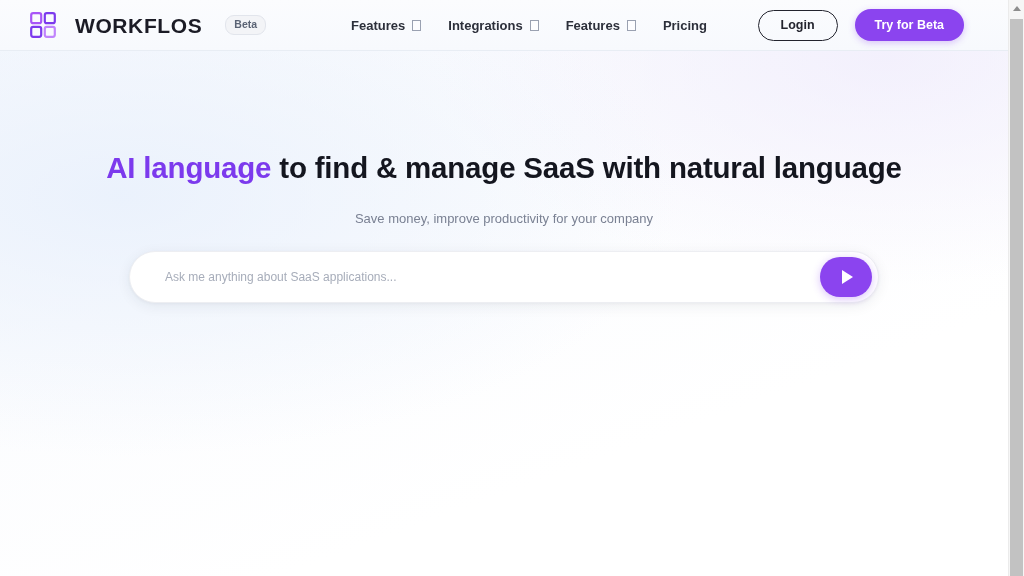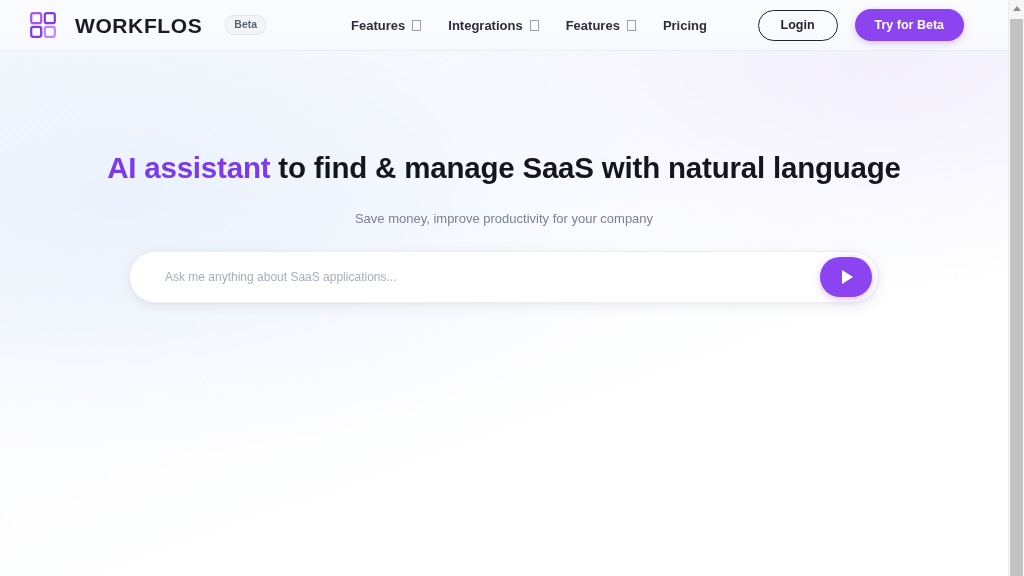--- a/index.html
+++ b/index.html
@@ -287,21 +287,21 @@
     </nav>
 
     <div class="actions">
       <button class="btn-login">Login</button>
       <button class="btn-try">Try for Beta</button>
     </div>
   </div>
 
   <div class="hero">
 
-    <h1 class="headline"><span class="accent">AI assistant</span><span> to find &amp; manage SaaS with natural language</span></h1>
+    <h1 class="headline"><span class="accent">AI language</span><span> to find &amp; manage SaaS with natural language</span></h1>
 
     <p class="subhead">Save money, improve productivity for your company</p>
 
     <div class="search-wrap">
       <input class="search-field" type="text" placeholder="Ask me anything about SaaS applications..." style="">
       <button class="send-button">
         <span class="send-icon"></span>
       </button>
     </div>
   </div>

